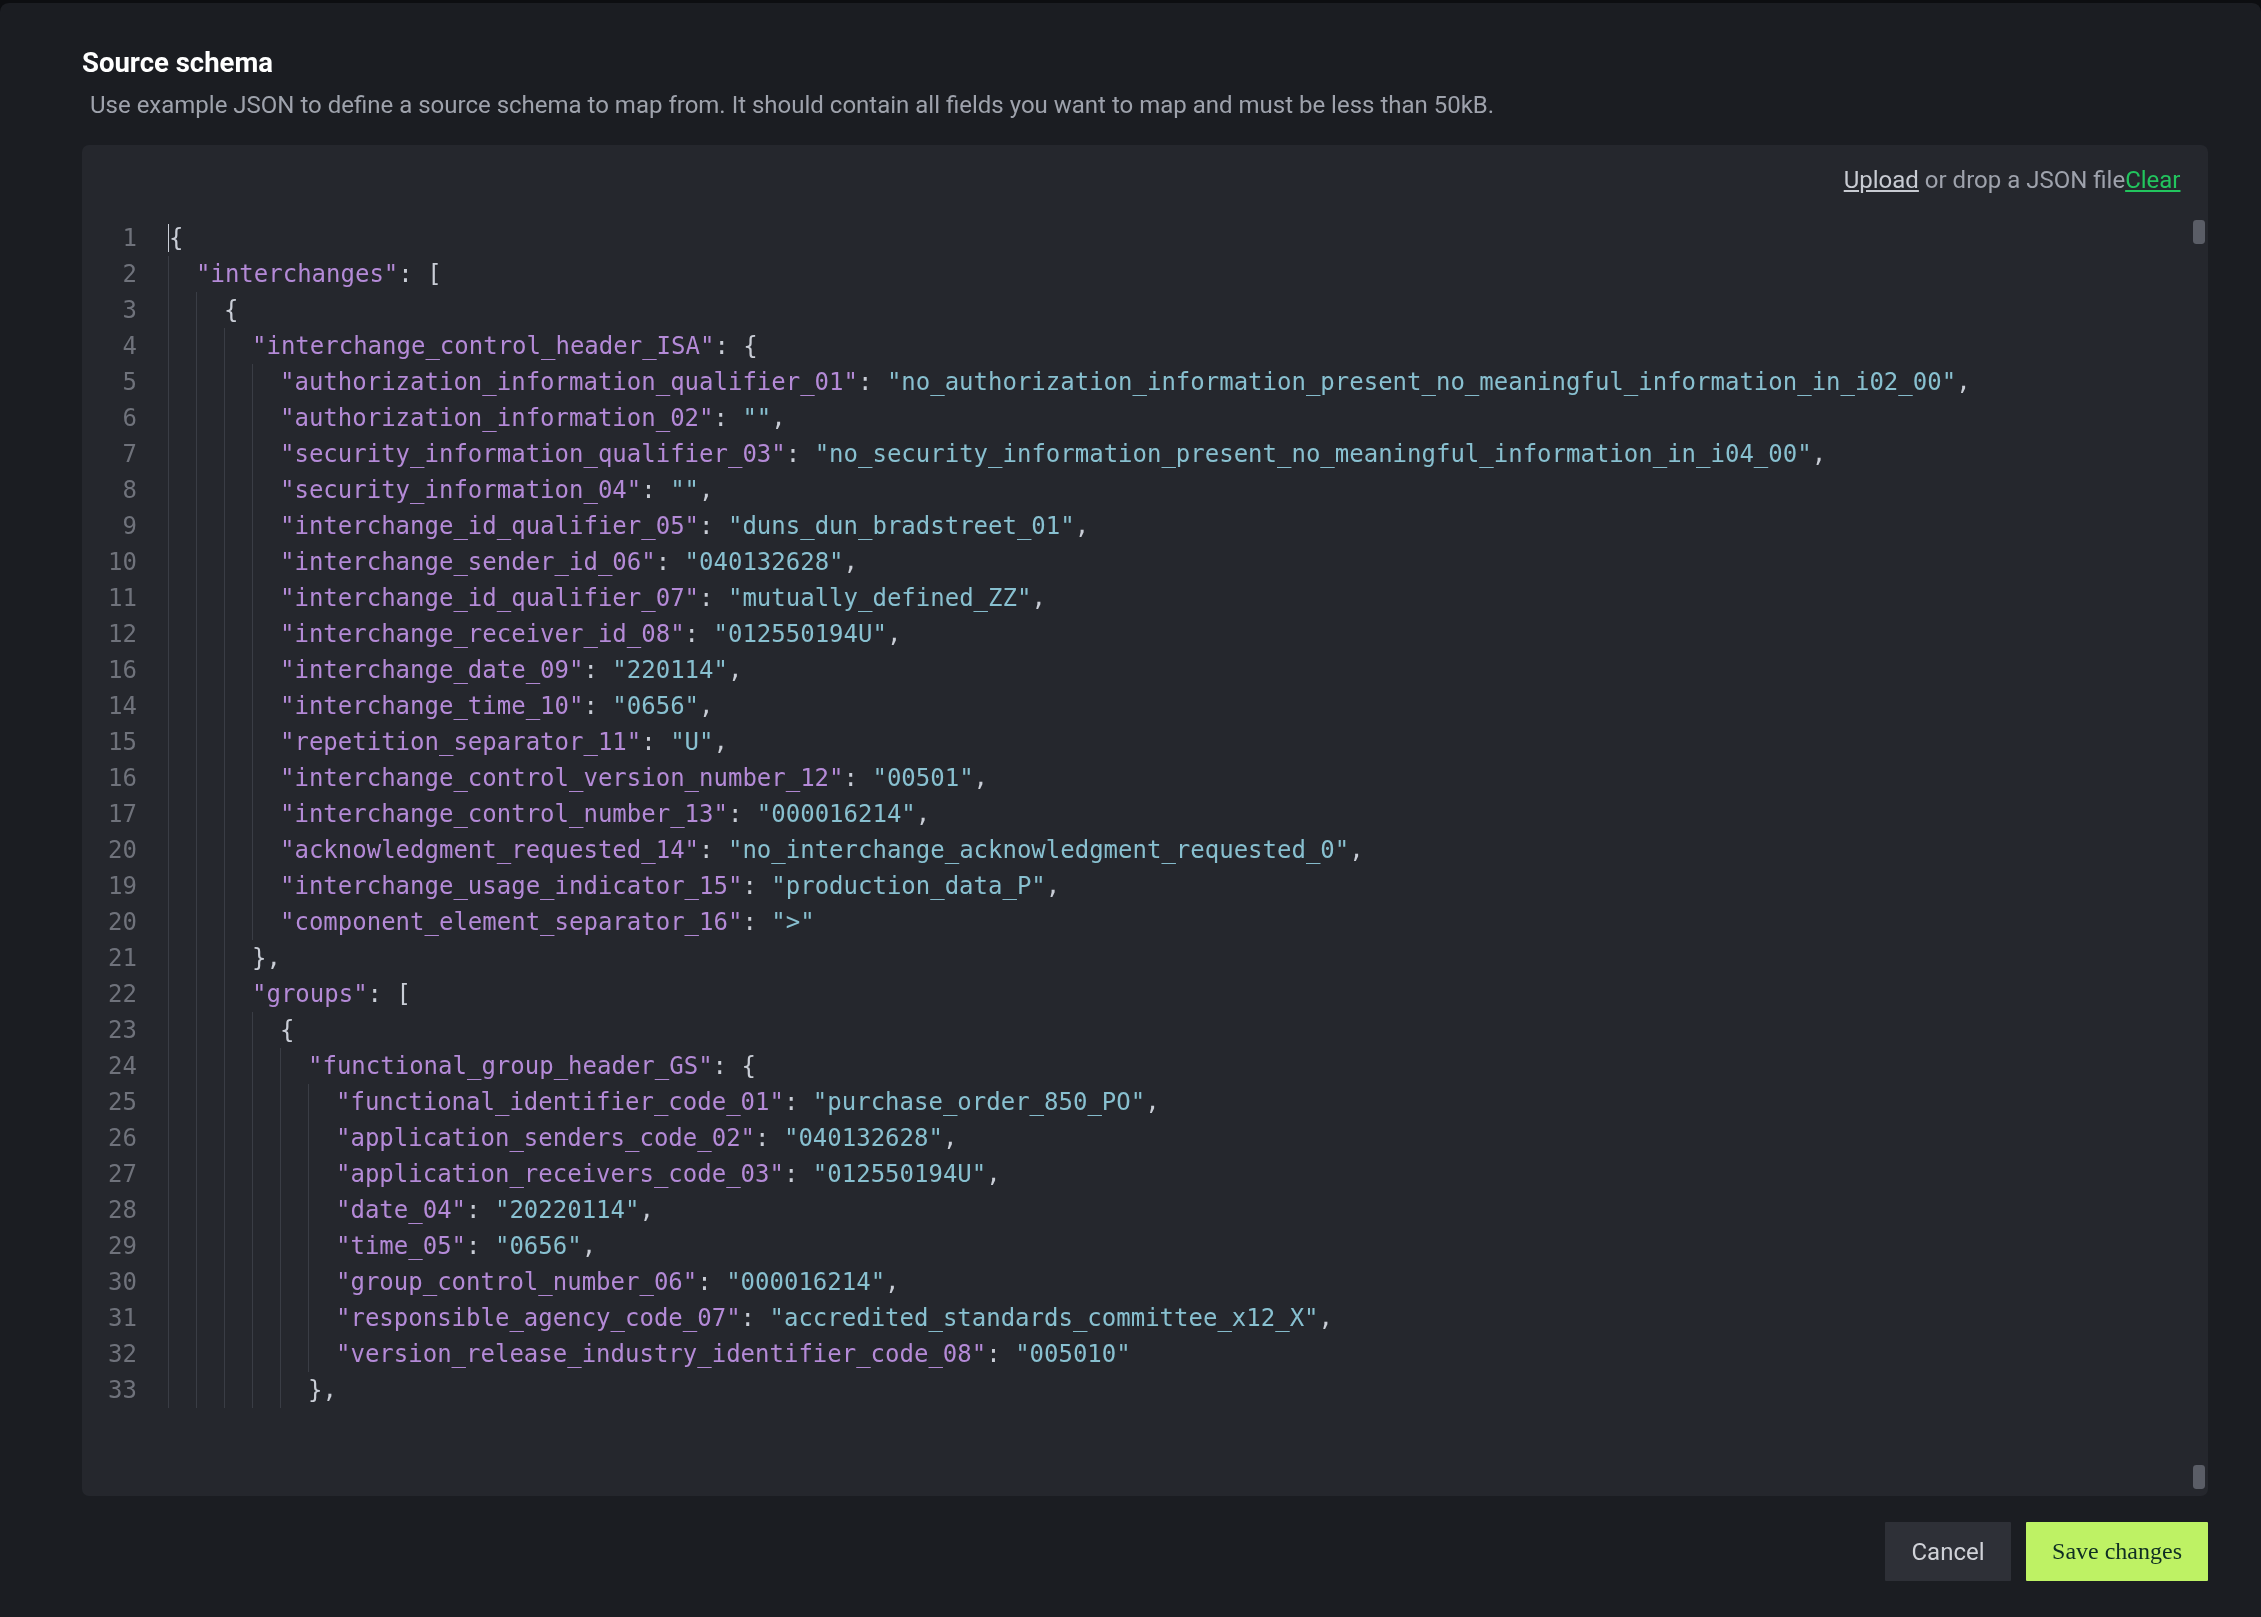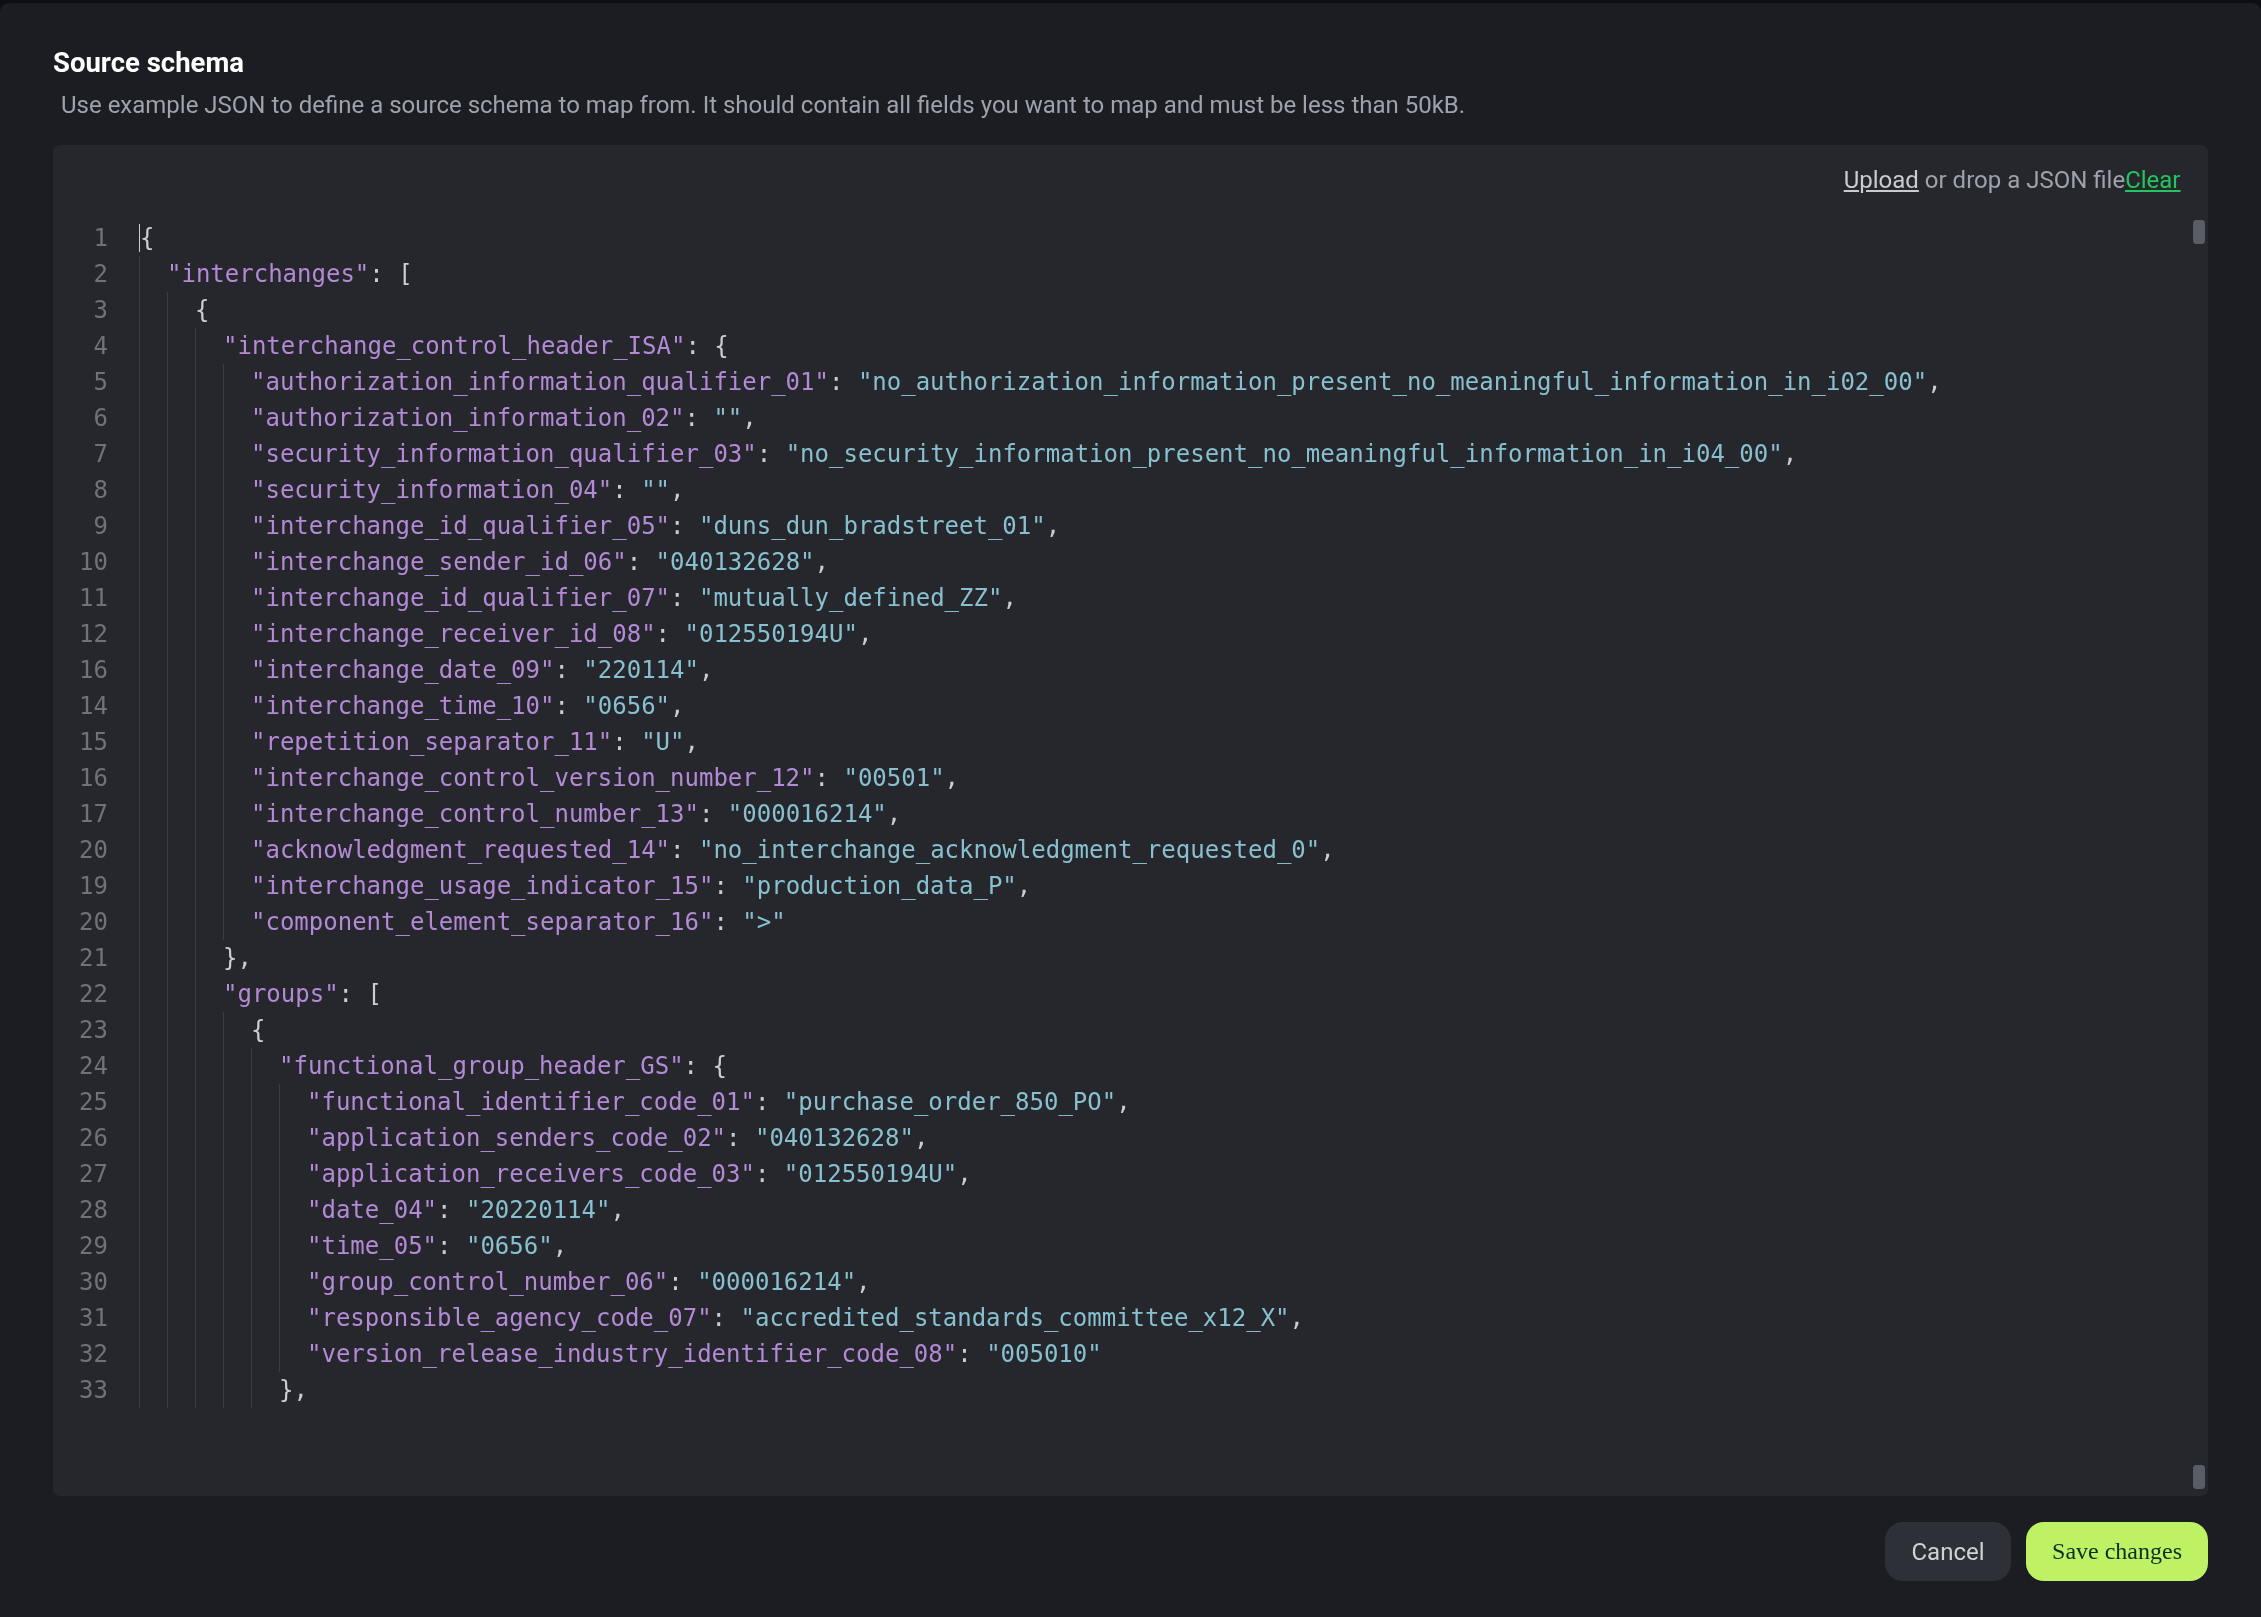--- a/index.html
+++ b/index.html
@@ -12,21 +12,21 @@
     overflow: hidden;
   }
   .modal {
     position: absolute;
     top: 3.4px;
     left: 0;
     right: 0;
     bottom: 0;
     background: #1b1d22;
     border-radius: 8.6px 8.6px 0 0;
-    padding: 43px 53px 36px 53px;
+    padding: 43px 53px 36px 82px;
     display: flex;
     flex-direction: column;
   }
   .title {
     font-size: 27.5px;
     font-weight: 700;
     color: #ffffff;
     margin-bottom: 12px;
   }
   .subtitle {
@@ -122,21 +122,21 @@
   }
   .footer {
     display:flex;
     justify-content:flex-end;
     gap: 15.5px;
     padding-top: 26px;
   }
   .btn {
     font-size: 24px;
     padding: 15.5px 26px;
-    border-radius: 18px;
+    border-radius: 1px;
     border: none;
     cursor: pointer;
     font-family: inherit;
   }
   .btn-secondary {
     background: #2e3037;
     color: #d0d2d8;
   }
   .btn-primary {
     background: #bef264;

